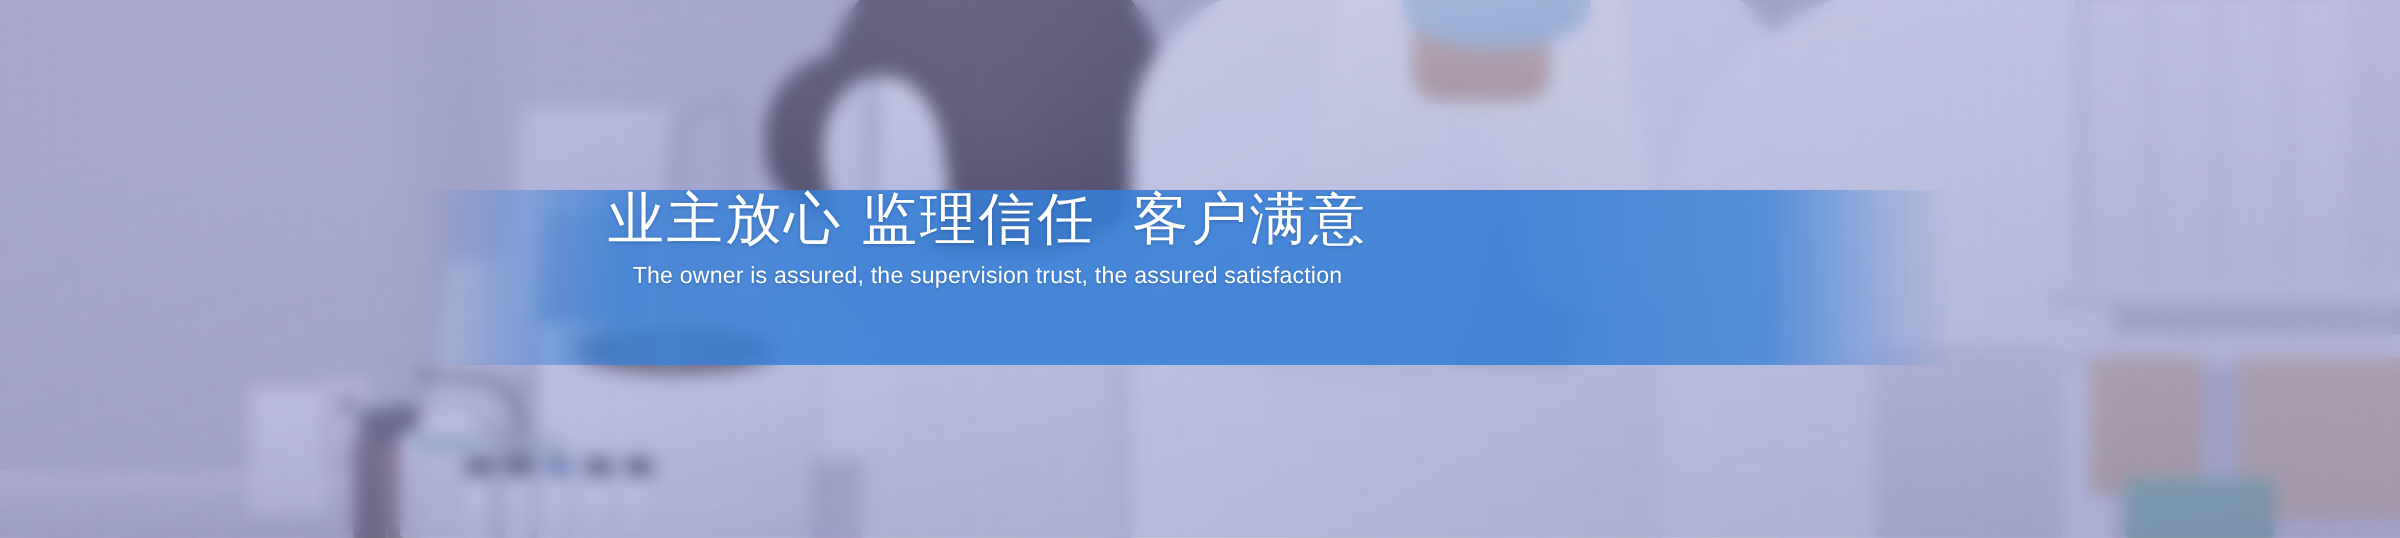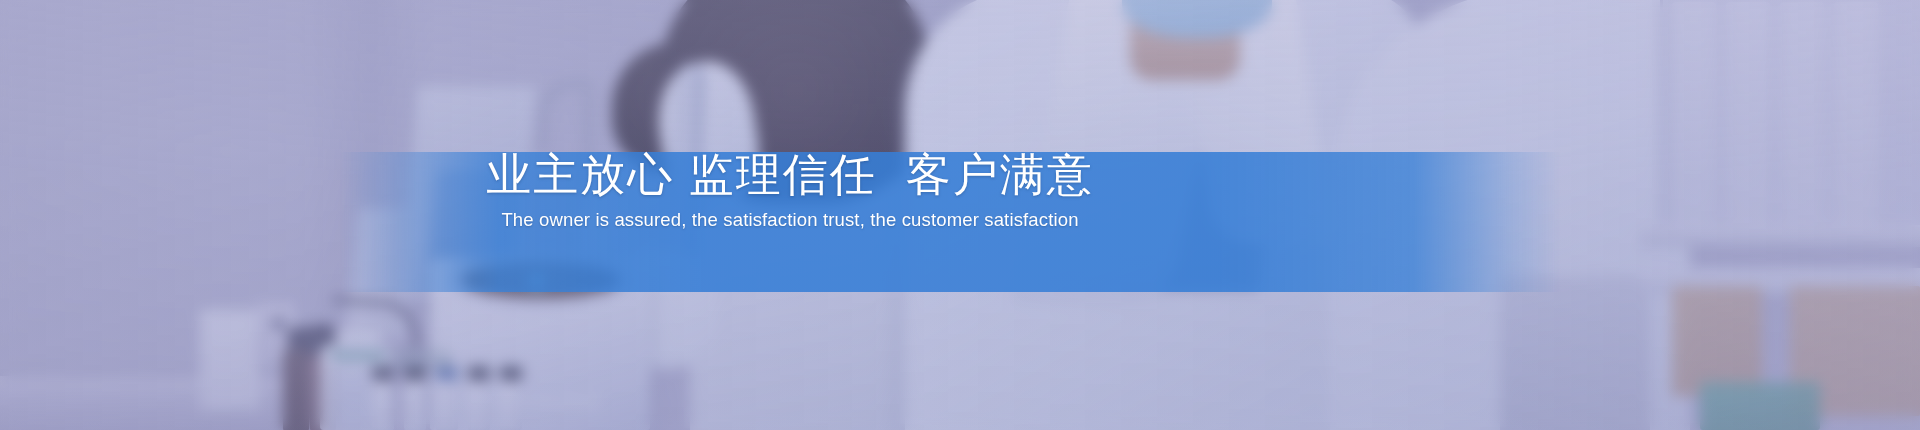--- a/index.html
+++ b/index.html
@@ -450,16 +450,16 @@
 
     <div class="photo-blur"></div>
     <div class="tint"></div>
     <div class="tint2"></div>
   </div>
 
   <div class="band"></div>
 
   <div class="copy">
     <div class="headline">业主放心 监理信任  客户满意</div>
-    <div class="subhead">The owner is assured, the satisfaction trust, the customer satisfaction</div>
+    <div class="subhead">The owner is assured, the supervision trust, the assured satisfaction</div>
   </div>
 
 </div>
 
 </body></html>

